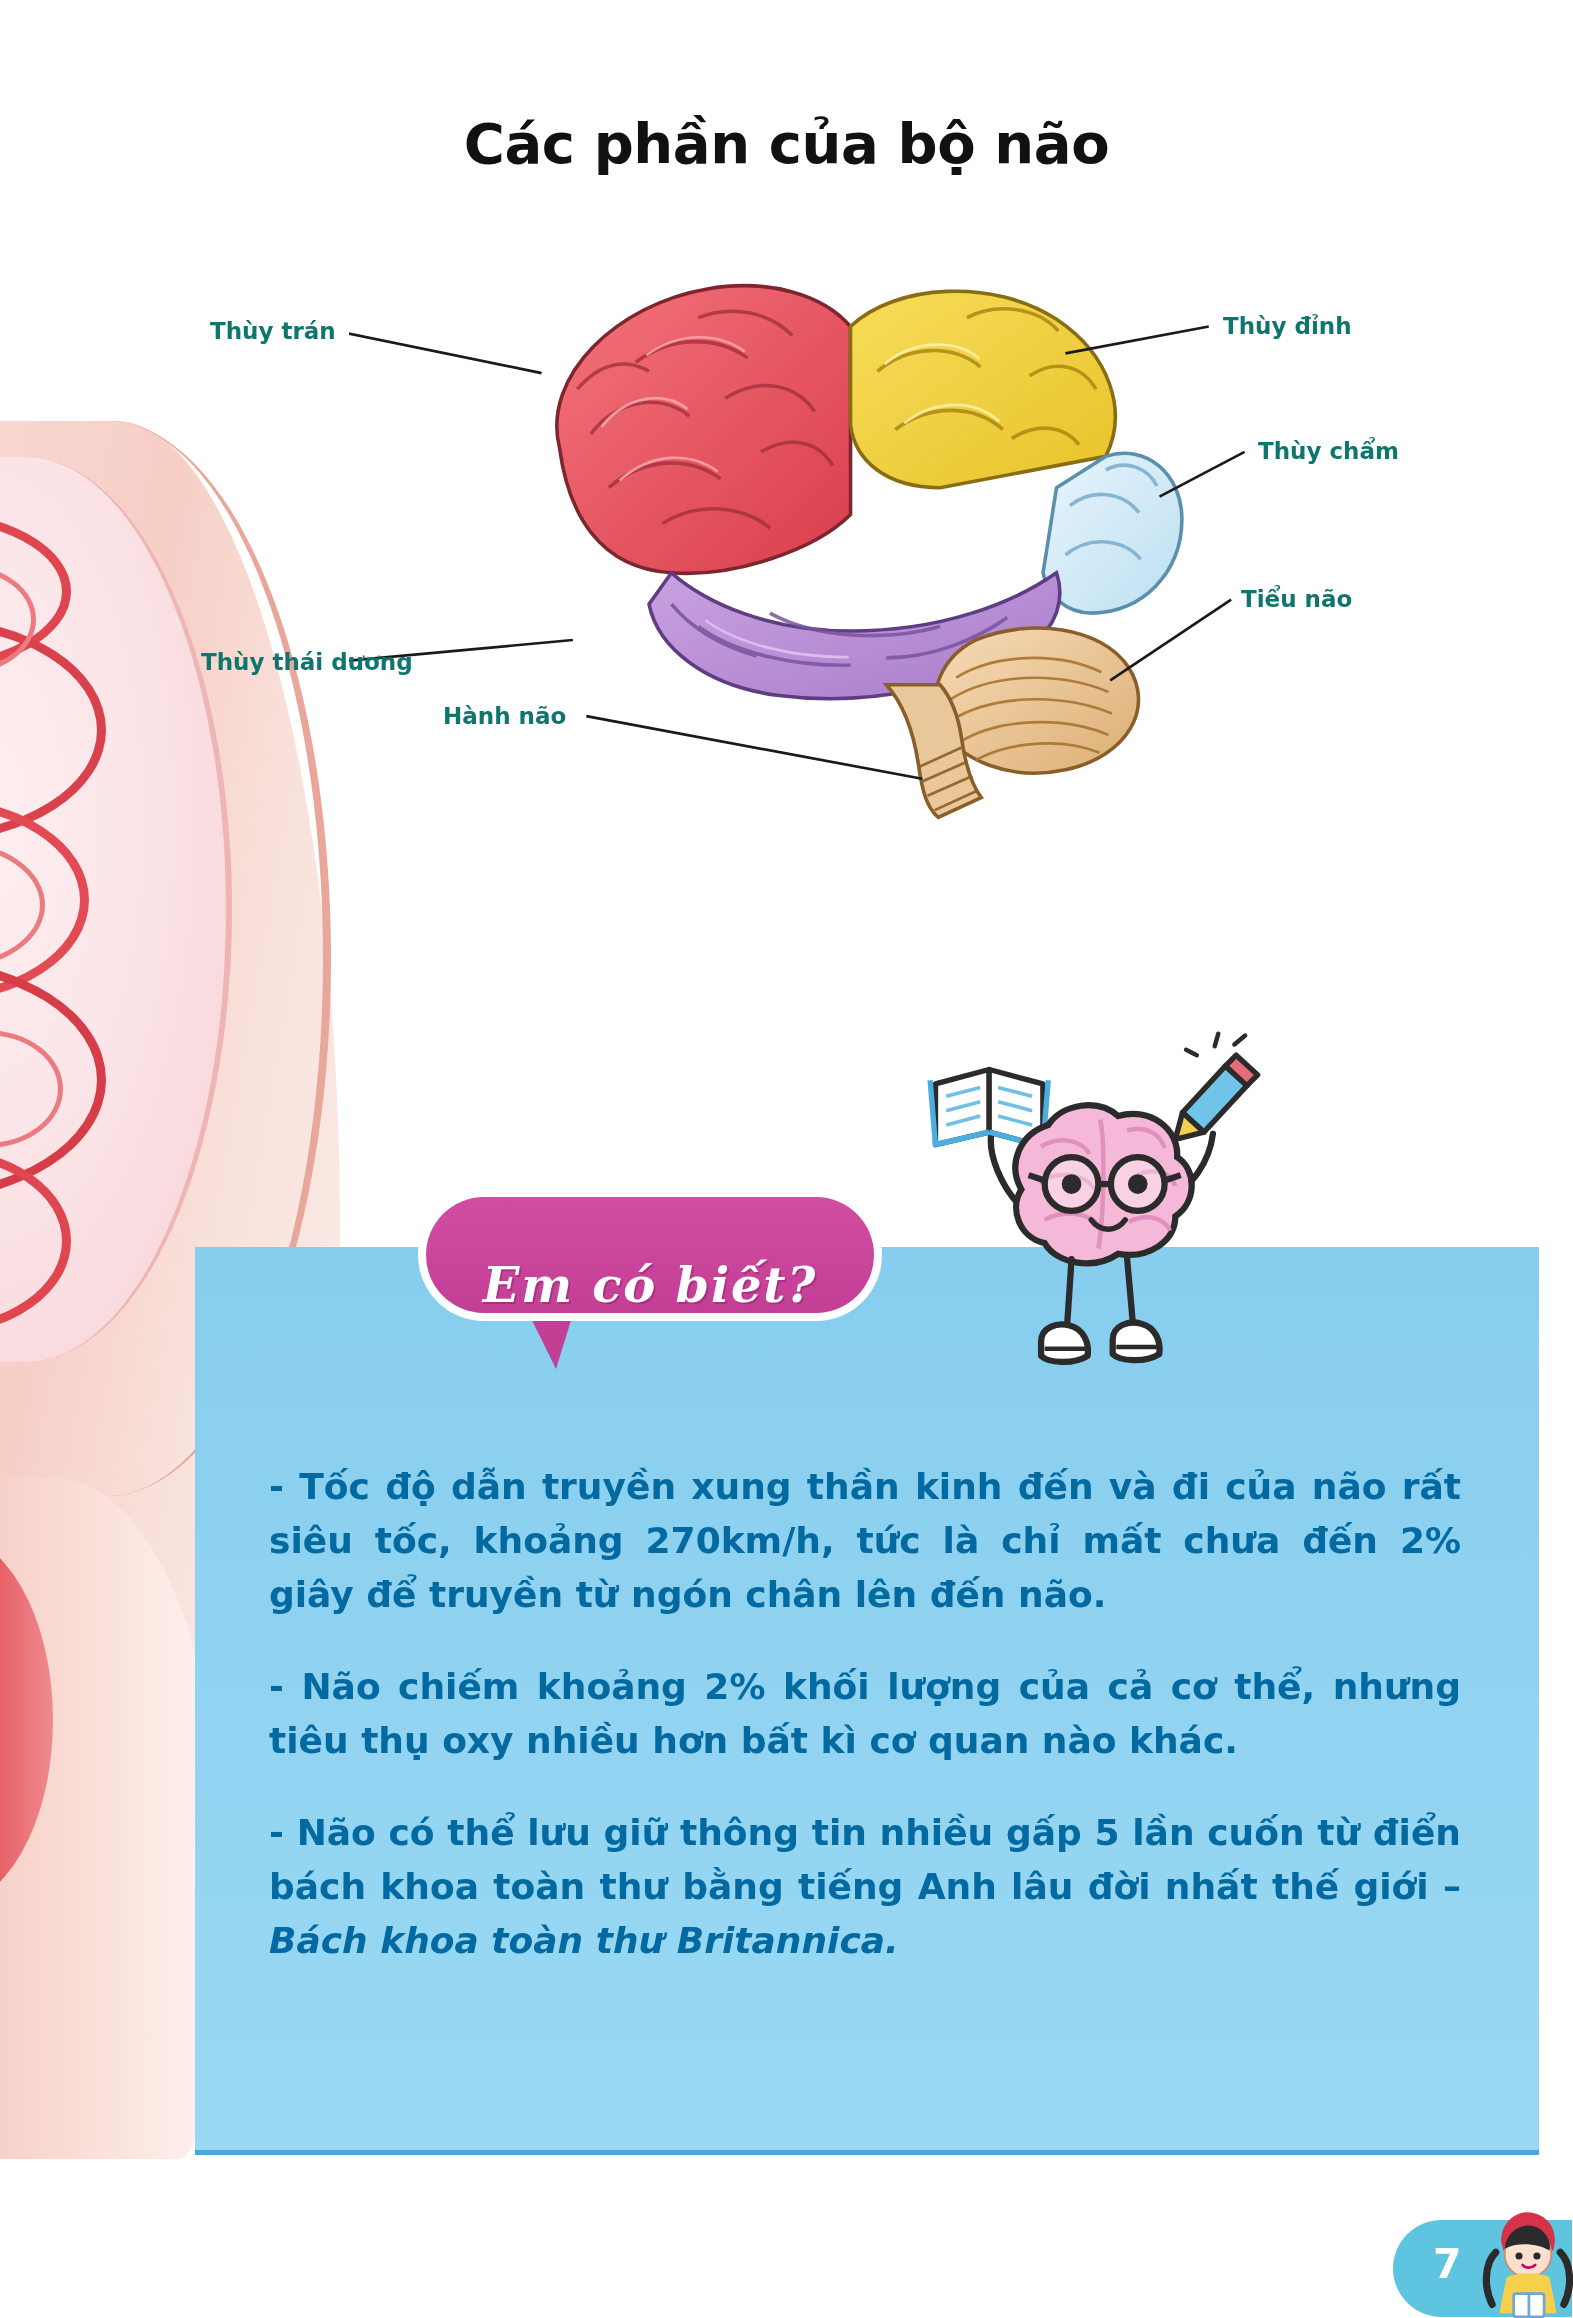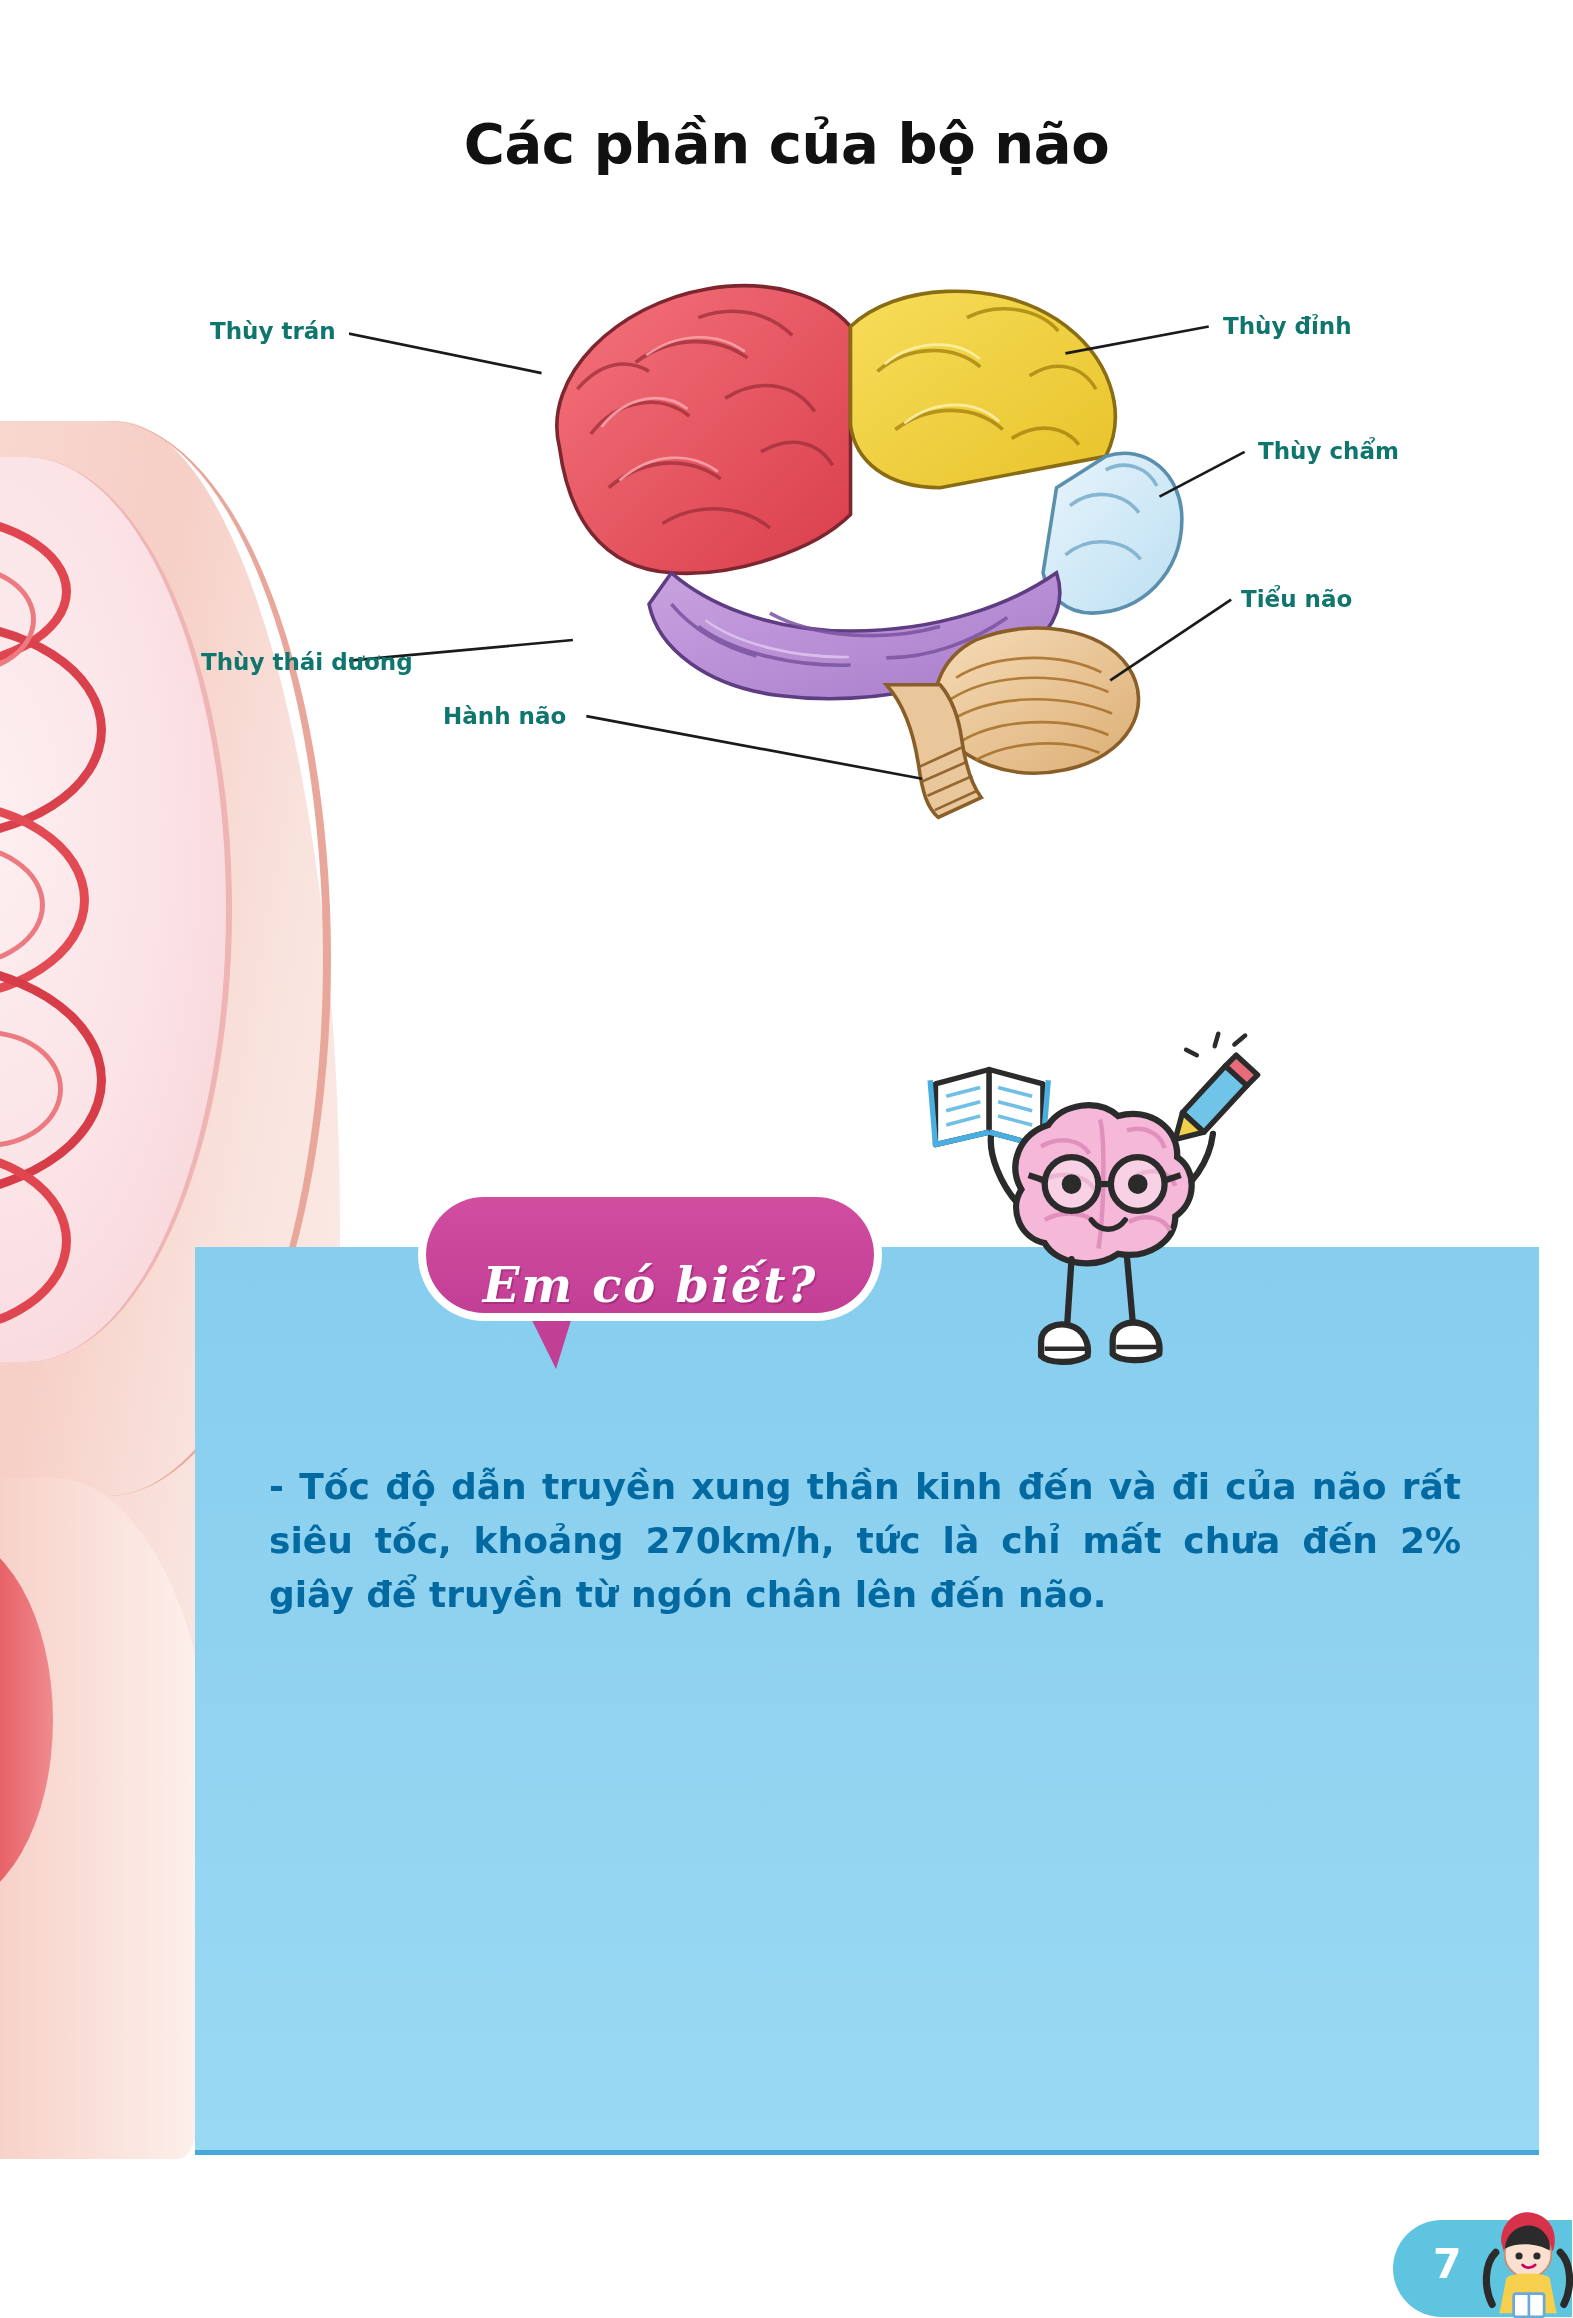--- a/index.html
+++ b/index.html
@@ -456,20 +456,22 @@
 
     <path d="M142 348 C 142 332, 160 326, 174 330 C 190 334, 196 350, 194 364 C 178 374, 150 372, 142 364 Z" fill="#ffffff" stroke="#2b2b2b" stroke-width="7" stroke-linejoin="round"></path>
     <path d="M222 346 C 222 330, 240 324, 254 328 C 270 332, 276 348, 274 362 C 258 372, 230 370, 222 362 Z" fill="#ffffff" stroke="#2b2b2b" stroke-width="7" stroke-linejoin="round"></path>
     <line x1="146" y1="356" x2="192" y2="356" stroke="#2b2b2b" stroke-width="5"></line>
     <line x1="226" y1="354" x2="272" y2="354" stroke="#2b2b2b" stroke-width="5"></line>
   </svg>
 </div>
 
 <div class="facts">
   <div class="fact">- Tốc độ dẫn truyền xung thần kinh đến và đi của não rất siêu tốc, khoảng 270km/h, tức là chỉ mất chưa đến 2% giây để truyền từ ngón chân lên đến não.</div>
+  <div class="fact">- Não chiếm khoảng 2% khối lượng của cả cơ thể, nhưng tiêu thụ oxy nhiều hơn bất kì cơ quan nào khác.</div>
+  <div class="fact"><span>- Não có thể lưu giữ thông tin nhiều gấp 5 lần cuốn từ điển bách khoa toàn thư bằng tiếng Anh lâu đời nhất thế giới – </span><span class="ital">Bách khoa toàn thư Britannica.</span></div>
 </div>
 
 <div class="page-num-pill"></div>
 <div class="page-num">7</div>
 <div class="page-mascot">
   <svg width="108" height="121" viewBox="0 0 120 135">
     <path d="M30 42 C 30 18, 50 6, 66 10 C 86 14, 94 34, 88 52 L 34 56 Z" fill="#d8324a"></path>
     <circle cx="60" cy="56" r="26" fill="#fbe0cf" stroke="#c98f6e" stroke-width="2"></circle>
     <path d="M34 50 C 36 28, 56 20, 70 26 C 82 32, 86 44, 84 52 C 72 44, 48 42, 34 50 Z" fill="#2b2b2b"></path>
     <circle cx="50" cy="58" r="4" fill="#2b2b2b"></circle>

